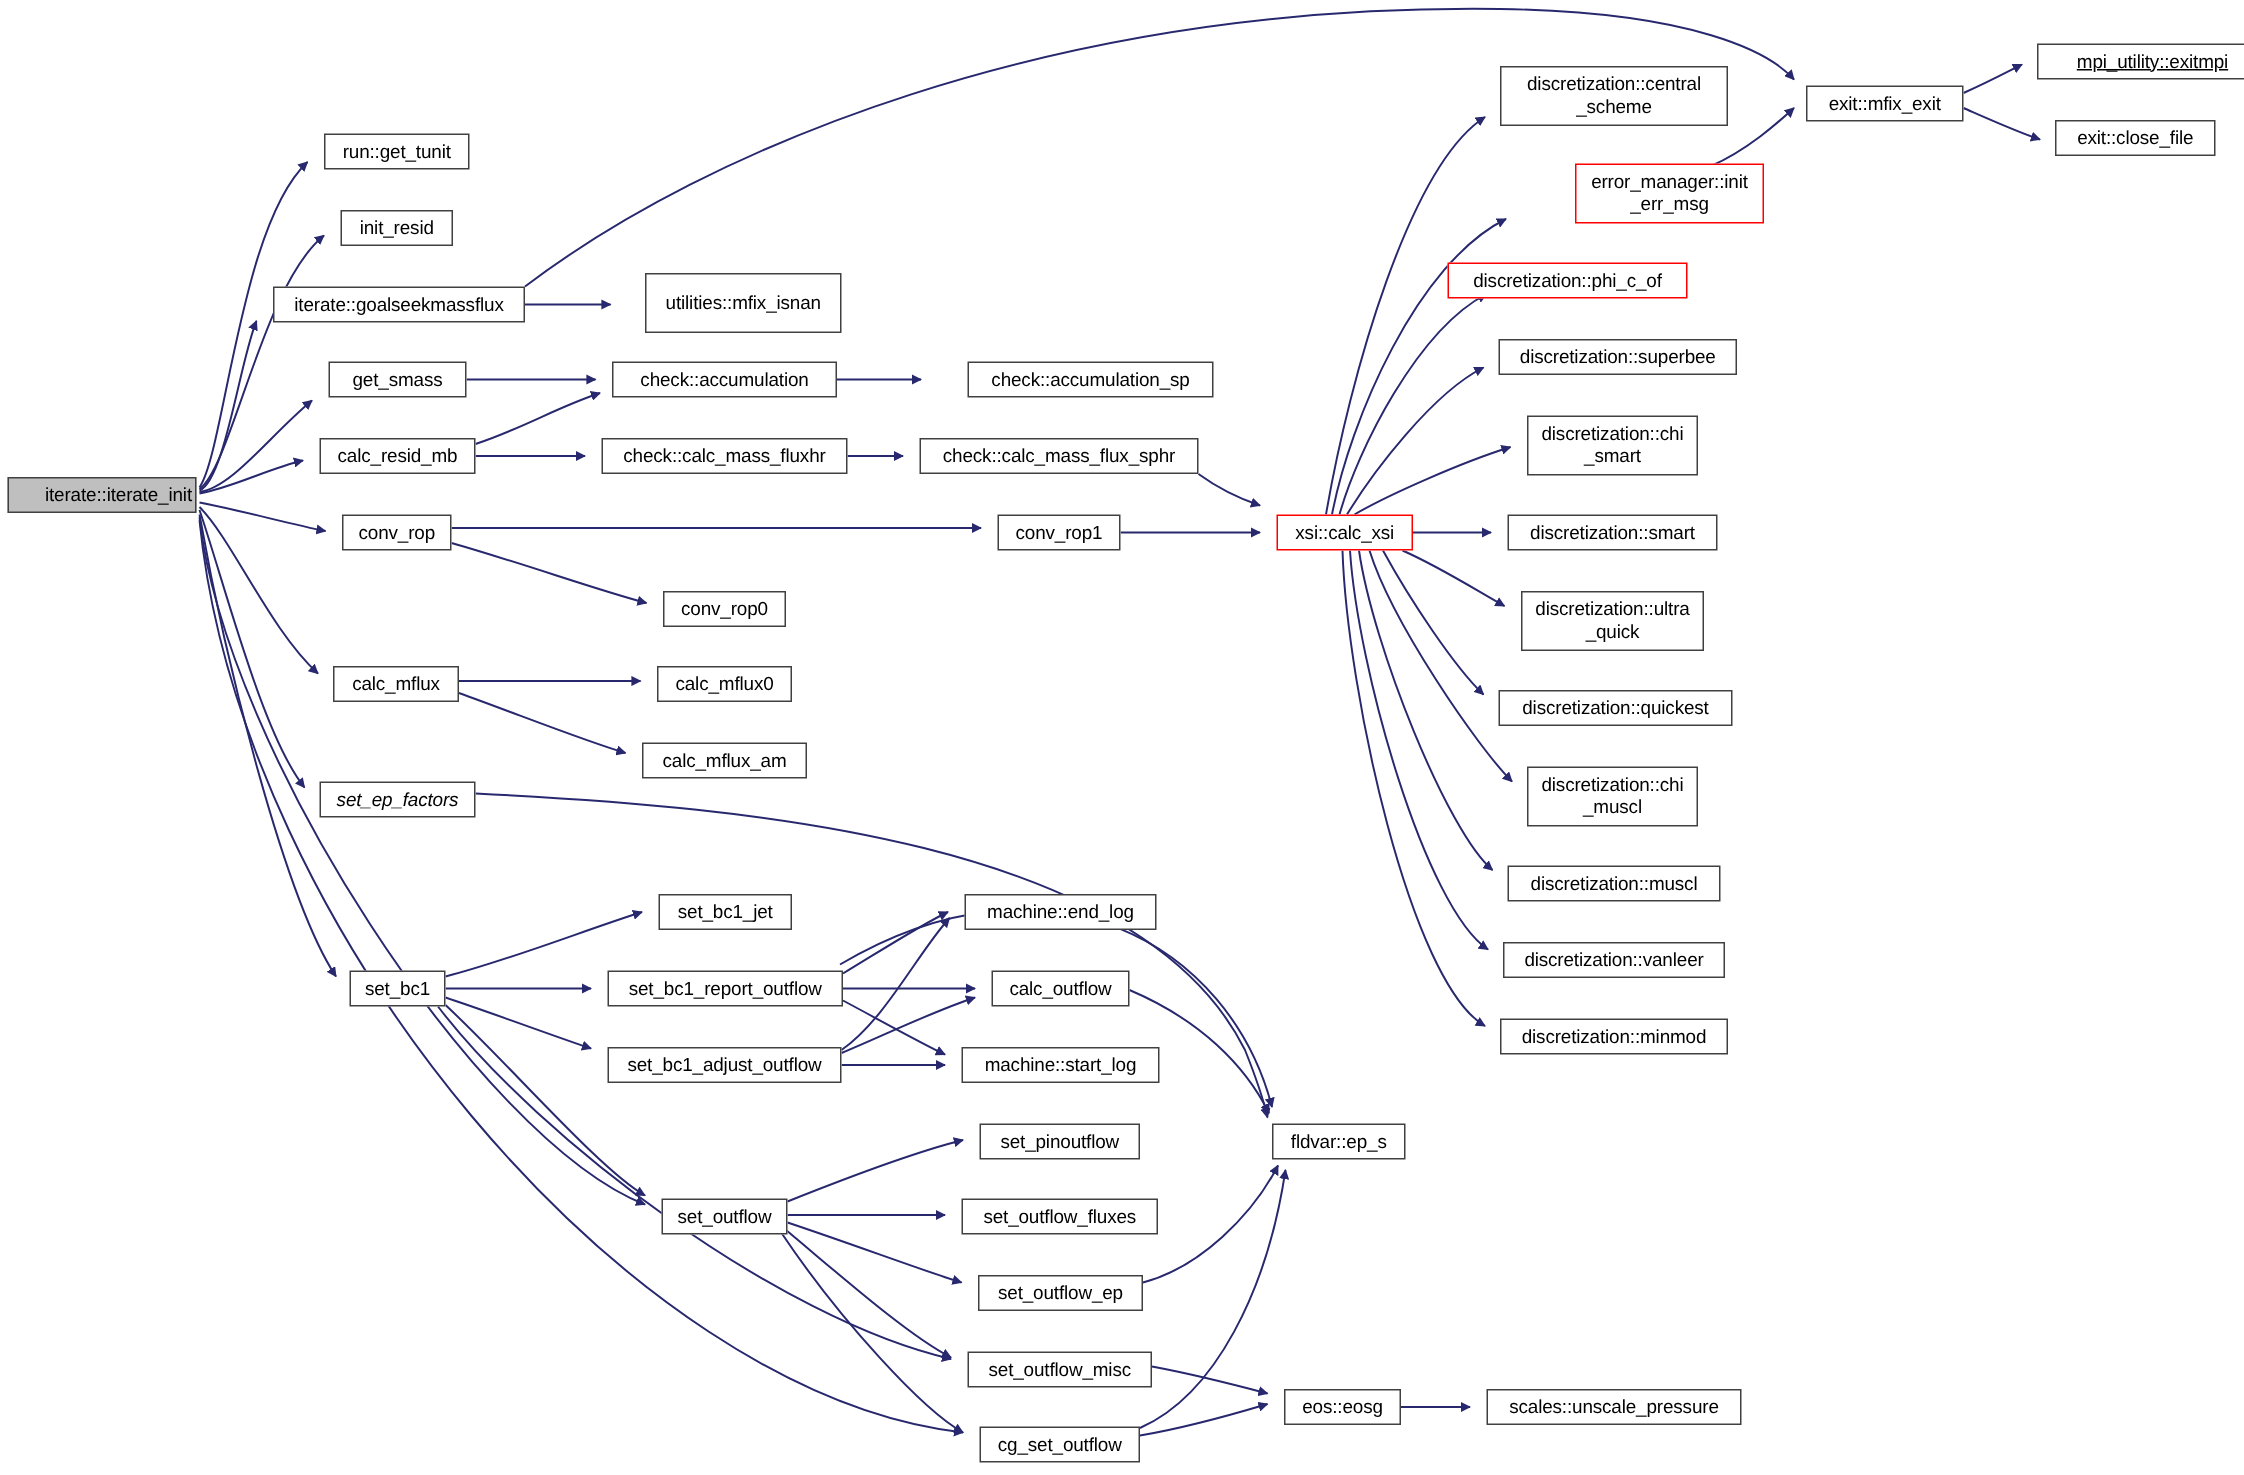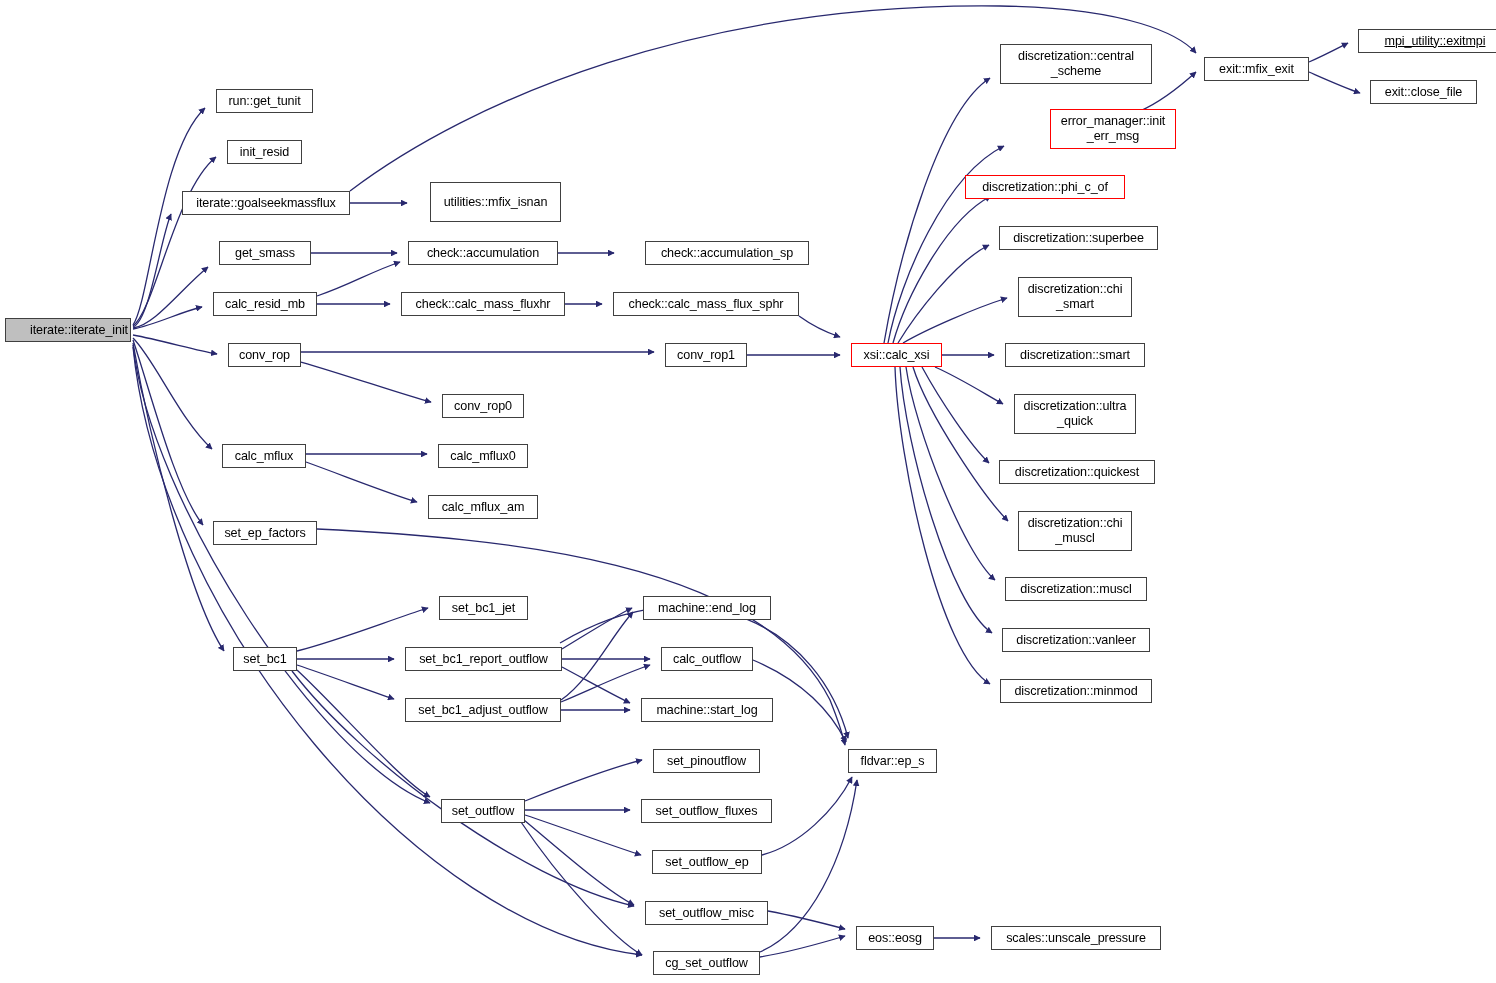--- a/index.html
+++ b/index.html
@@ -140,21 +140,21 @@
       <div class="gnode" style="left: 213px; top: 292px; width: 104px; height: 24px;"><span class="lbl">calc_resid_mb</span></div>
       <div class="gnode" style="left: 401px; top: 292px; width: 164px; height: 24px;"><span class="lbl">check::calc_mass_fluxhr</span></div>
       <div class="gnode" style="left: 613px; top: 292px; width: 186px; height: 24px; align-items: center;"><span class="lbl">check::calc_mass_flux_sphr</span></div>
       <div class="gnode" style="left: 228px; top: 343px; width: 73px; height: 24px;"><span class="lbl">conv_rop</span></div>
       <div class="gnode" style="left: 665px; top: 343px; width: 82px; height: 24px;"><span class="lbl">conv_rop1</span></div>
       <div class="gnode" style="left: 442px; top: 394px; width: 82px; height: 24px;"><span class="lbl">conv_rop0</span></div>
       <div class="gnode redbox" style="left: 851px; top: 343px; width: 91px; height: 24px;"><span class="lbl">xsi::calc_xsi</span></div>
       <div class="gnode" style="left: 222px; top: 444px; width: 84px; height: 24px;"><span class="lbl">calc_mflux</span></div>
       <div class="gnode" style="left: 438px; top: 444px; width: 90px; height: 24px;"><span class="lbl">calc_mflux0</span></div>
       <div class="gnode" style="left: 428px; top: 495px; width: 110px; height: 24px;"><span class="lbl">calc_mflux_am</span></div>
-      <div class="gnode" style="left: 213px; top: 521px; width: 104px; height: 24px;"><span class="lbl">set_ep_factors</span></div>
+      <div class="gnode" style="left: 213px; top: 521px; width: 104px; height: 24px; font-style: italic;"><span class="lbl">set_ep_factors</span></div>
       <div class="gnode" style="left: 233px; top: 647px; width: 64px; height: 24px;"><span class="lbl">set_bc1</span></div>
       <div class="gnode" style="left: 439px; top: 596px; width: 89px; height: 24px;"><span class="lbl">set_bc1_jet</span></div>
       <div class="gnode" style="left: 405px; top: 647px; width: 157px; height: 24px;"><span class="lbl">set_bc1_report_outflow</span></div>
       <div class="gnode" style="left: 405px; top: 698px; width: 156px; height: 24px;"><span class="lbl">set_bc1_adjust_outflow</span></div>
       <div class="gnode" style="left: 643px; top: 596px; width: 128px; height: 24px;"><span class="lbl">machine::end_log</span></div>
       <div class="gnode" style="left: 661px; top: 647px; width: 92px; height: 24px;"><span class="lbl">calc_outflow</span></div>
       <div class="gnode" style="left: 641px; top: 698px; width: 132px; height: 24px;"><span class="lbl">machine::start_log</span></div>
       <div class="gnode" style="left: 848px; top: 749px; width: 89px; height: 24px;"><span class="lbl">fldvar::ep_s</span></div>
       <div class="gnode" style="left: 441px; top: 799px; width: 84px; height: 24px;"><span class="lbl">set_outflow</span></div>
       <div class="gnode" style="left: 653px; top: 749px; width: 107px; height: 24px;"><span class="lbl">set_pinoutflow</span></div>

